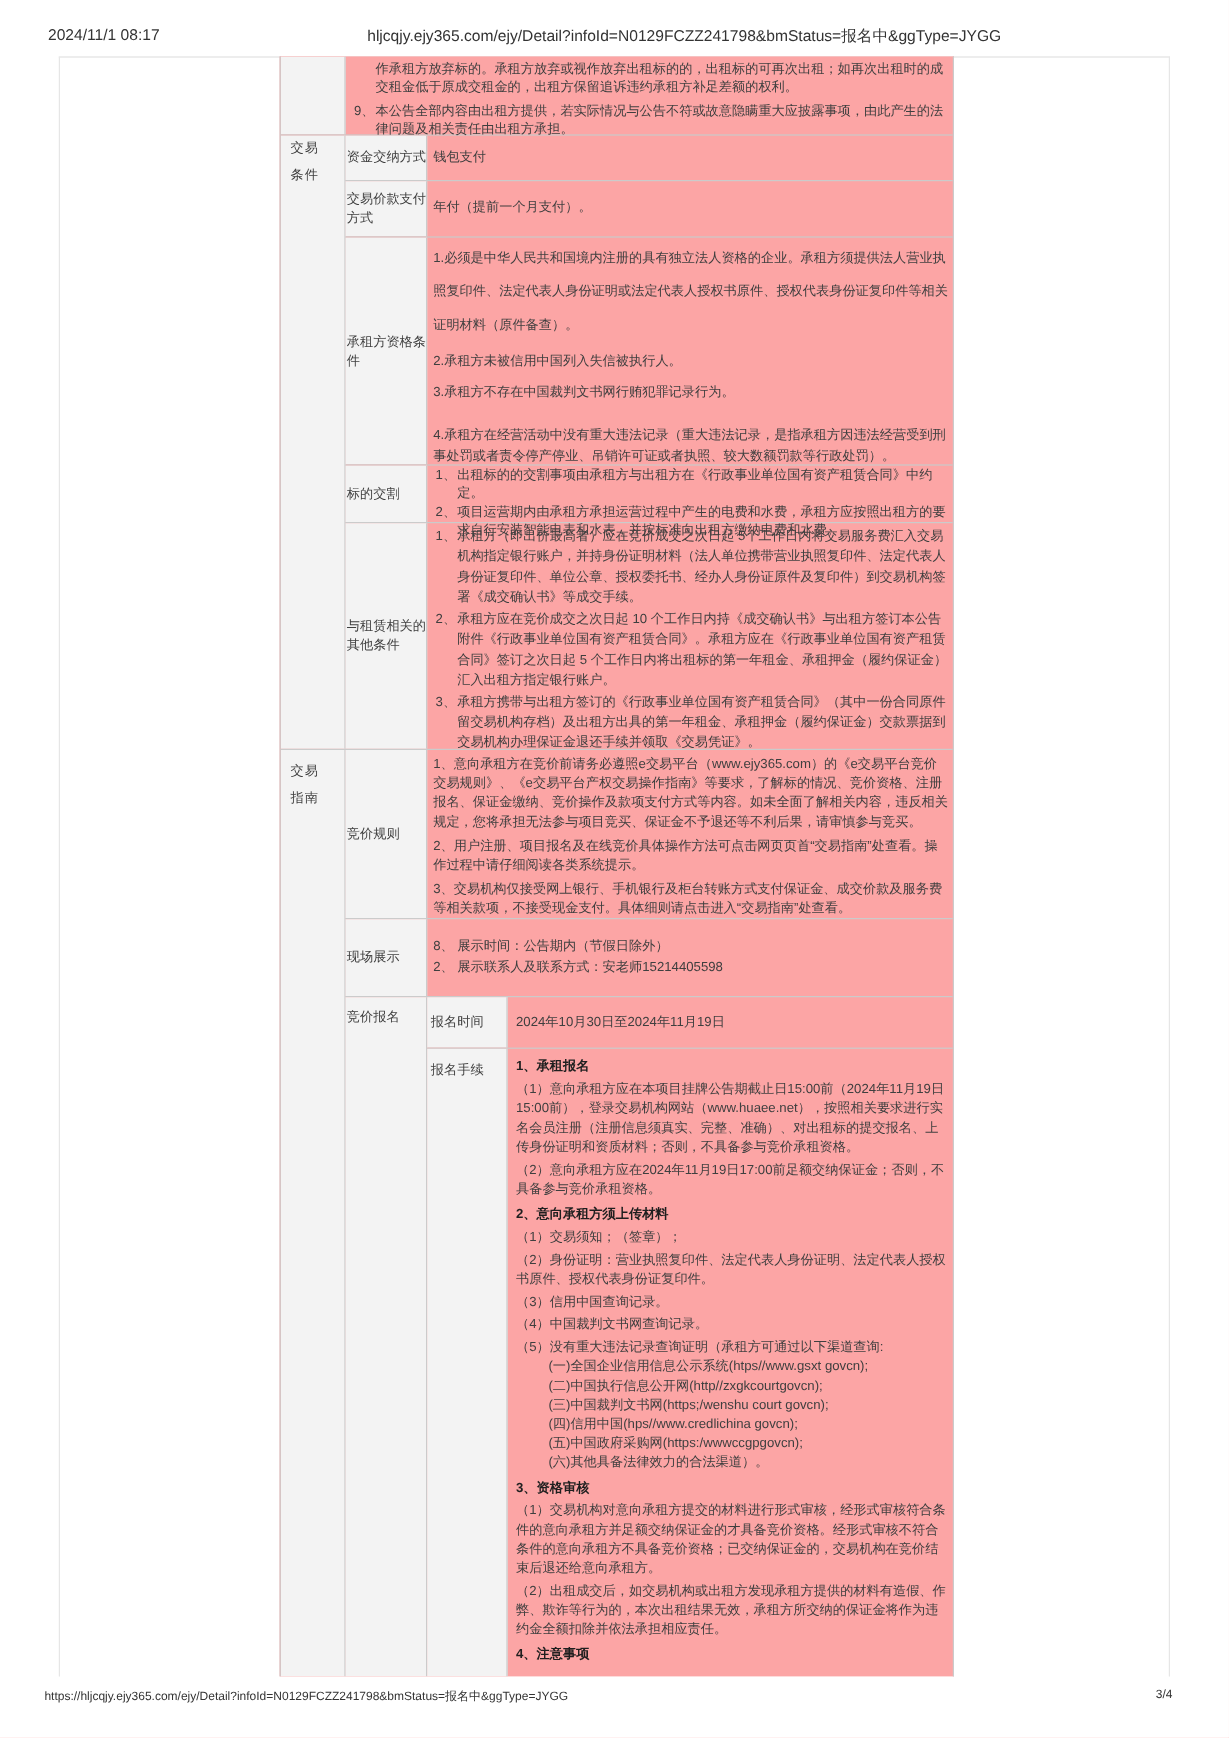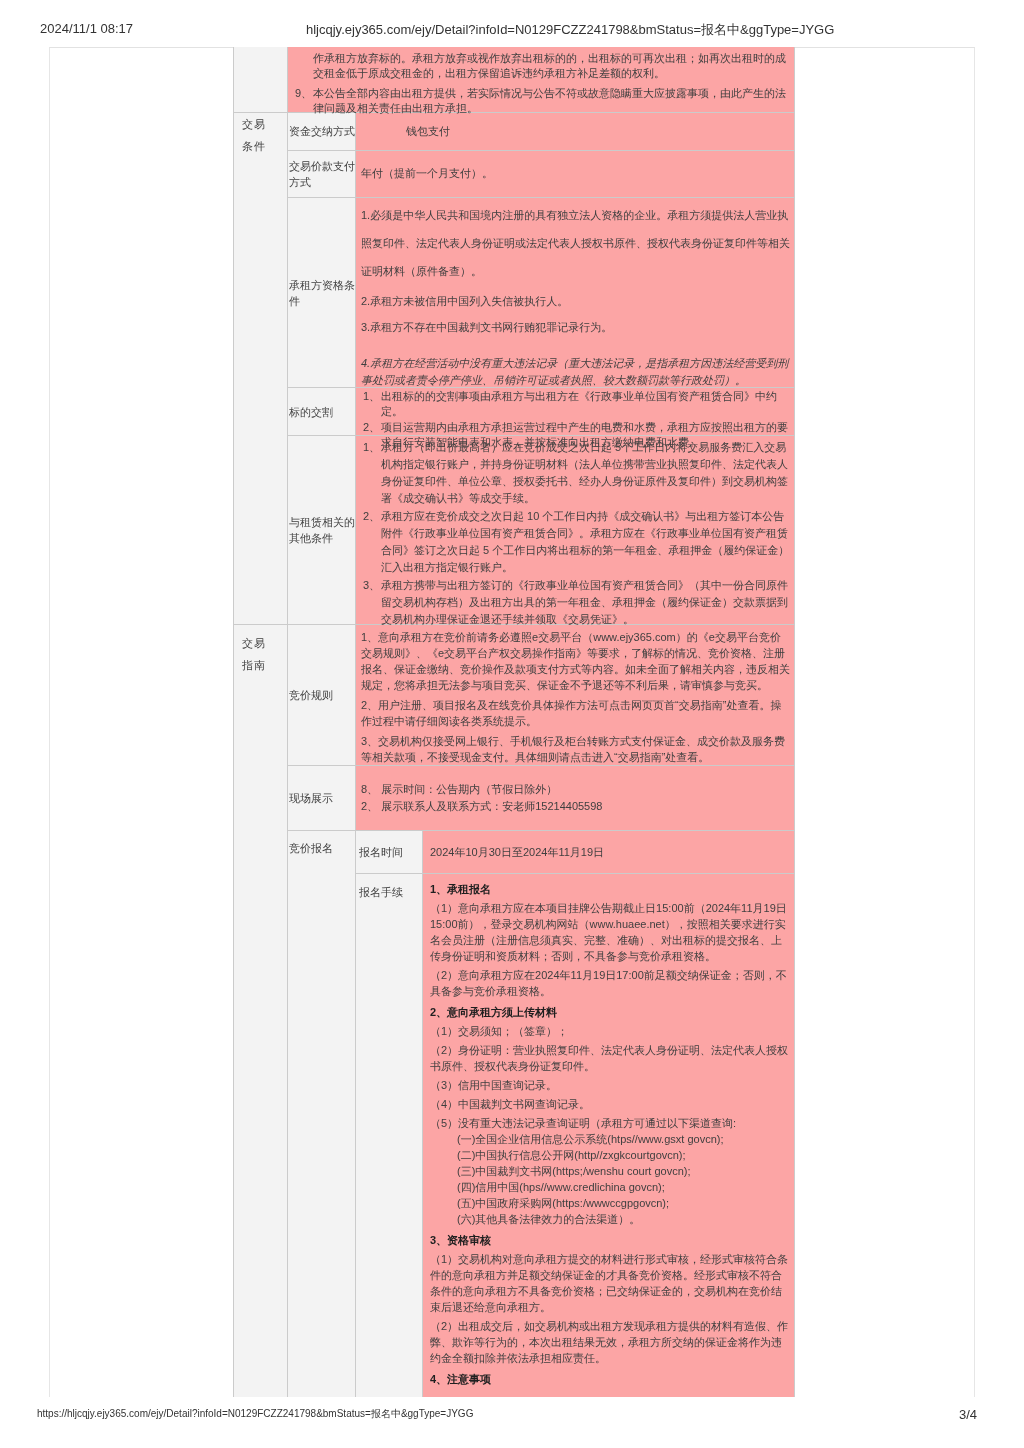--- a/index.html
+++ b/index.html
@@ -6,21 +6,21 @@
   html,body { background:#fff; }
   body {
     width:1024px; height:1448px; position:relative; overflow:hidden;
     font-family:"Liberation Sans","DejaVu Sans",sans-serif;
     color:#3f3f3f;
     -webkit-font-smoothing:antialiased;
   }
   .hdr-date { position:absolute; left:40px; top:21px; font-size:13px; color:#333; white-space:nowrap; }
   .hdr-url  { position:absolute; left:306px; top:21px; font-size:13px; color:#333; white-space:nowrap; }
   .ftr-url  { position:absolute; left:37px; top:1407px; font-size:10px; color:#333; white-space:nowrap; }
-  .ftr-page { position:absolute; right:47px; top:1407px; font-size:13px; color:#333; }
+  .ftr-page { position:absolute; right:47px; top:1407px; font-size:10px; color:#333; }
 
   
   .outer { position:absolute; left:49px; top:47px; width:926px; height:1350px;
            border-left:1px solid #e6e6e6; border-right:1px solid #e6e6e6; border-top:1px solid #e2e2e2; }
 
   
   .tbl { position:absolute; left:233px; top:47px; width:562px; height:1350px;
          display:flex; flex-direction:column; overflow:hidden; background:#fca5a5;
          border-left:1px solid #cbcbcb; border-right:1px solid #cbcbcb;
          font-size:11px; line-height:17px; }
@@ -43,35 +43,35 @@
   .cont-row { height:65px; }
   .cont-body { padding:2px 4px 0 5px; line-height:15px; }
   .cont-tail { padding-left:20px; margin-top:2px; }
   .hang { position:relative; padding-left:20px; }
   .hang .mk { position:absolute; left:2px; top:0; }
   .cont-row .hang { margin-top:5px; }
 
   
   .sec-cond { height:512px; }
   .sec-guide { flex:1 1 auto; }
-  .r-pay  { height:37px;gap:45px; }
+  .r-pay  { height:37px; }
   .r-term { height:48px; }
   .r-qual { height:190px; }
   .r-del  { height:48px; }
   .r-oth  { height:189px; }
   .r-rule { height:140px; }
   .r-show { height:65px; }
   .r-sign { flex:1 1 auto; }
   .n-time { height:42px; }
   .n-proc { flex:1 1 auto; }
 
   .r-qual .cC { padding-top:3px; }
   .p-loose { line-height:28px; }
   .p-norm  { margin-top:7px; line-height:19px; }
-  .p-wrap  { margin-top:18px; line-height:17px;font-style:italic; }
+  .p-wrap  { margin-top:18px; line-height:17px; }
 
   .r-del .cC { padding-top:1px; line-height:15px; }
   .r-del .hang + .hang { margin-top:1px; }
   .r-oth .cC { padding-top:3px; line-height:17px; }
   .r-oth .hang + .hang { margin-top:1px; }
 
   .r-rule .cC { padding-top:4px; line-height:16px; }
   .r-rule p + p { margin-top:4px; }
   .r-show .cC { line-height:17px; }
 

